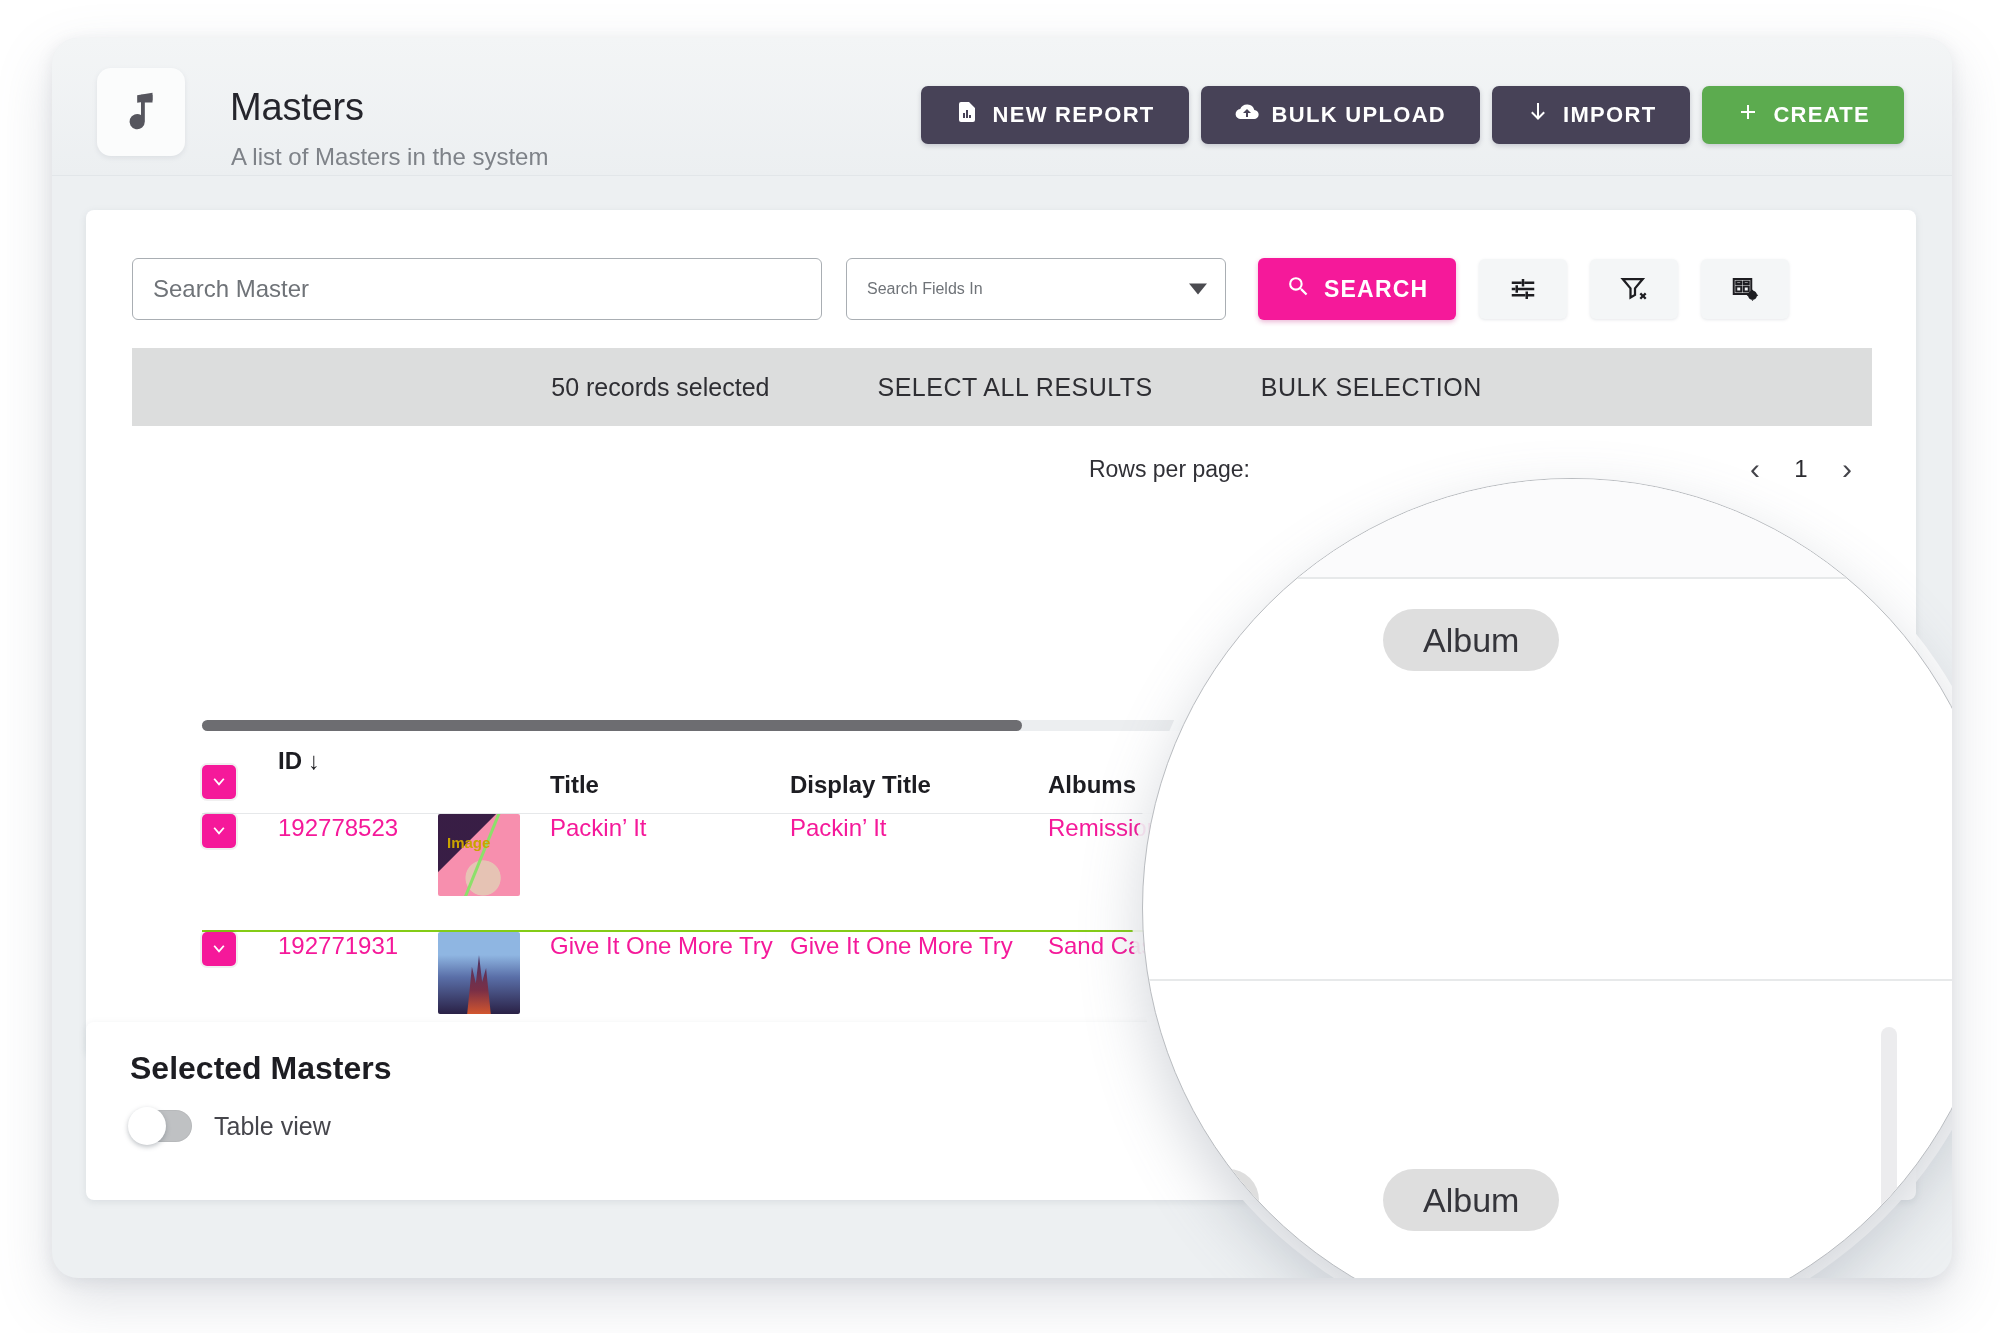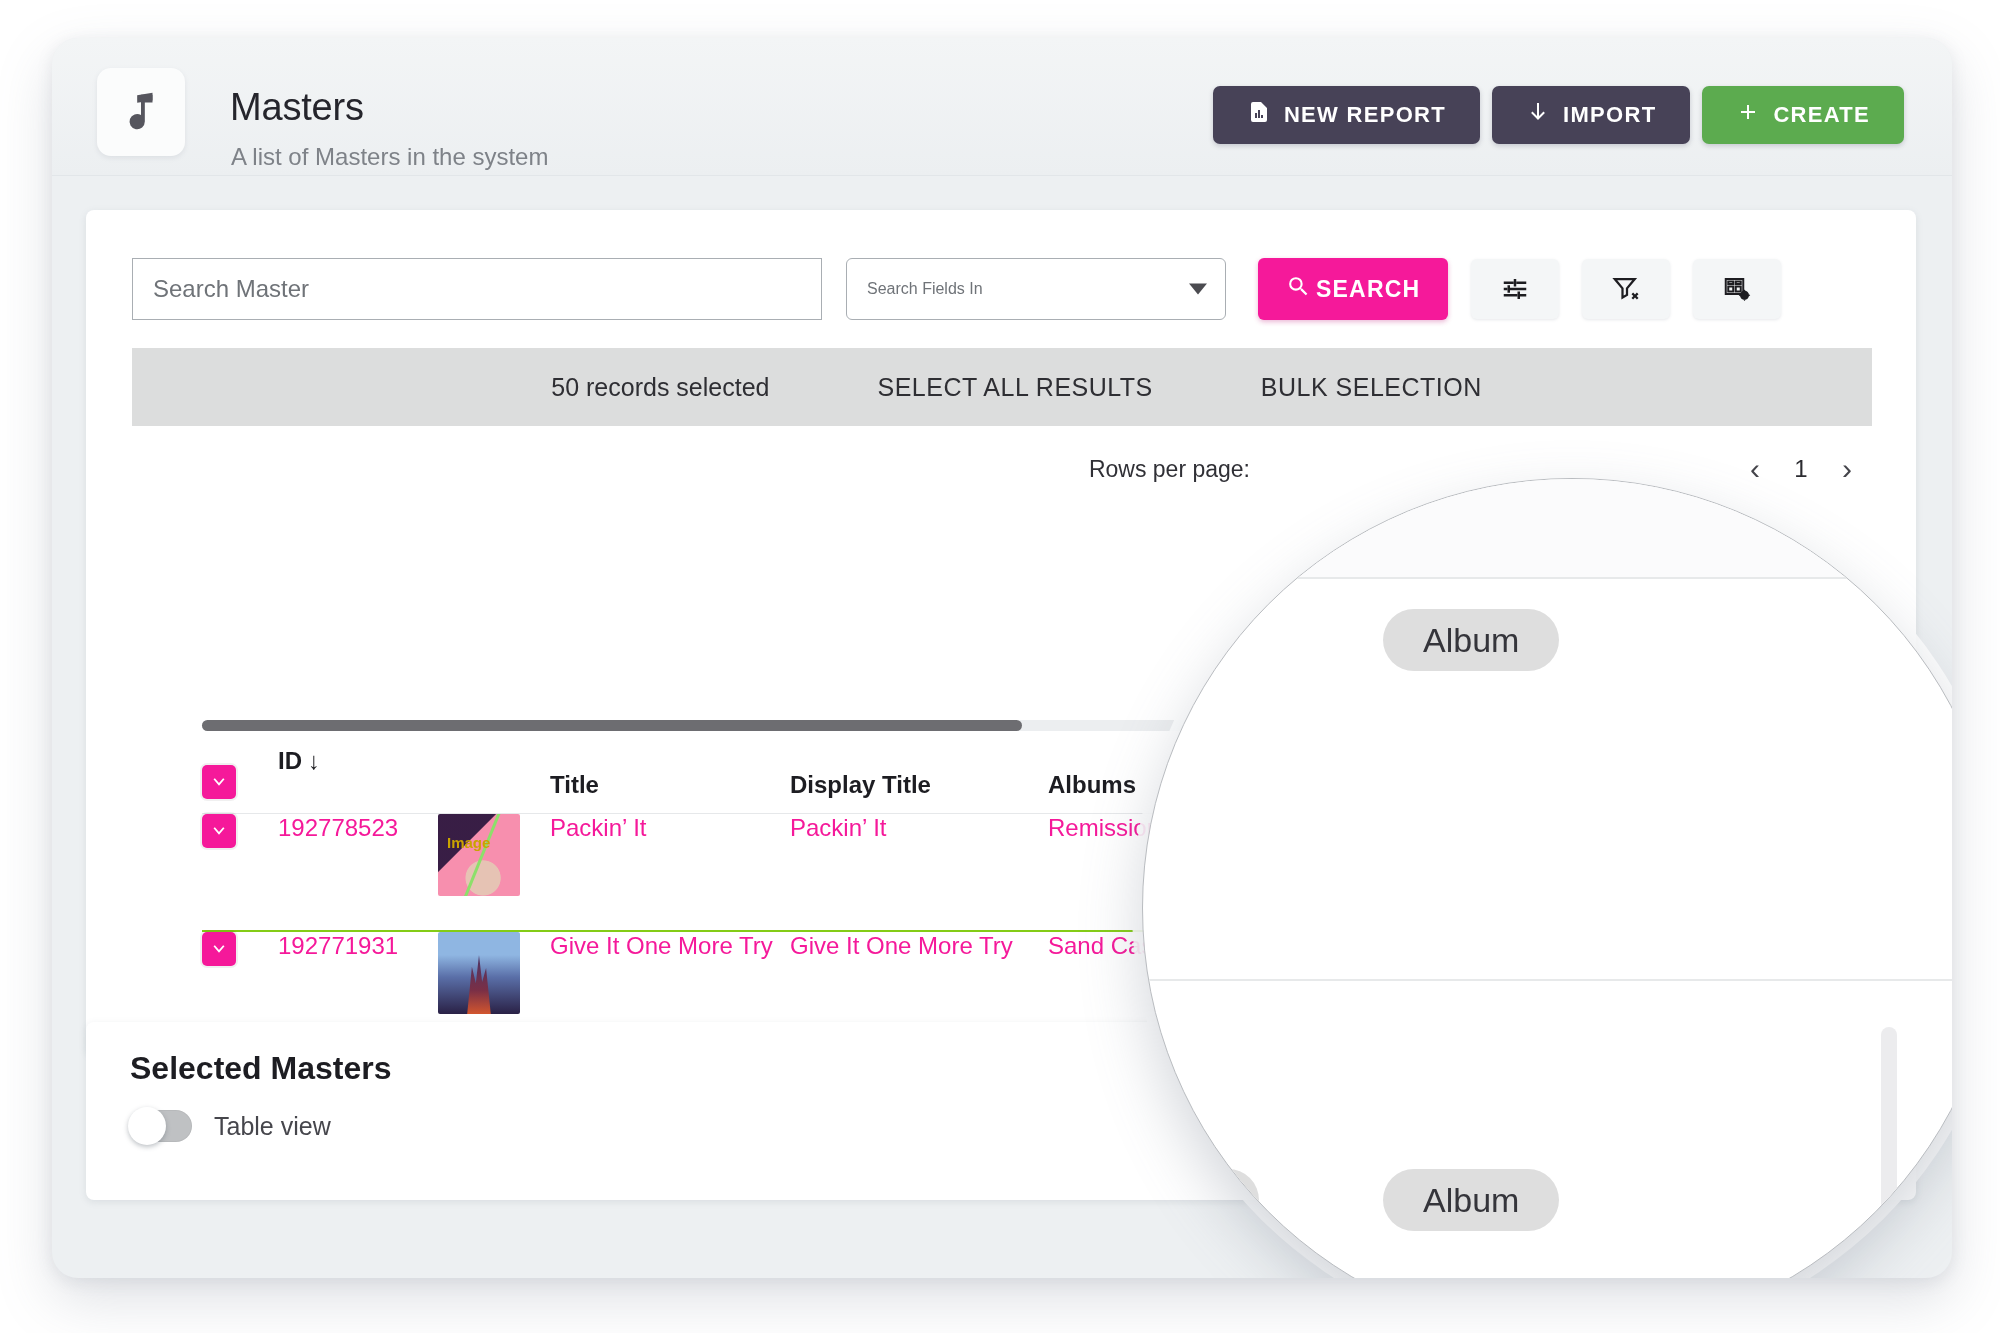--- a/index.html
+++ b/index.html
@@ -107,21 +107,21 @@
     position: absolute;
     left: 46px; top: 48px;
     width: 1740px; height: 62px;
     display: flex;
     align-items: center;
     gap: 14px;
   }
   #search-master-input {
     width: 690px; height: 62px;
     border: 1px solid #a9aeb3;
-    border-radius: 0;
+    border-radius: 6px;
     background: #fff;
     font-family: "Liberation Sans", sans-serif;
     font-size: 24px;
     color: #2b2b2f;
     padding: 0 20px;
     outline: none;
   }
   #search-master-input::placeholder { color: #6f7378; }
 
   #search-fields-select {
@@ -150,21 +150,21 @@
     height: 62px;
     padding: 0 28px;
     border: none;
     border-radius: 6px;
     background: #f5199a;
     color: #fff;
     font-family: "Liberation Sans", sans-serif;
     font-size: 23px;
     font-weight: 700;
     letter-spacing: 1.2px;
-    display: flex; align-items: center; gap: 5px;
+    display: flex; align-items: center; gap: 13px;
     cursor: pointer;
     box-shadow: 0 2px 5px rgba(190,20,120,.3);
   }
   #search-button svg { width: 25px; height: 25px; fill: #fff; }
 
   .icon-btn {
     width: 88px; height: 60px;
     border: none;
     border-radius: 6px;
     background: #f4f6f7;
@@ -484,20 +484,28 @@
 
       <button class="hbtn">
         <span>
           <svg viewBox="0 0 24 24">
               <path d="M14 2H6a2 2 0 0 0-2 2v16a2 2 0 0 0 2 2h12a2 2 0 0 0 2-2V8l-6-6zm-4 16H8v-5h2v5zm3 0h-2v-8h2v8zm3 0h-2v-3h2v3z"></path>
             </svg>
         </span>
         <span>NEW REPORT</span>
       </button>
 
+      <button class="hbtn">
+        <span>
+          <svg viewBox="0 0 24 24">
+              <path d="M19.35 10.04A7.5 7.5 0 0 0 5.2 9.02 5 5 0 0 0 6 19h13a4 4 0 0 0 .35-8.96zM13 13v4h-2v-4H8l4-4 4 4h-3z"></path>
+            </svg>
+        </span>
+        <span>BULK UPLOAD</span>
+      </button>
 
       <button class="hbtn">
         <span>
           <svg viewBox="0 0 24 24">
               <path d="M11 3h2v13l4.5-4.5 1.4 1.4L12 20l-6.9-7.1 1.4-1.4L11 16V3z"></path>
             </svg>
         </span>
         <span>IMPORT</span>
       </button>
 

